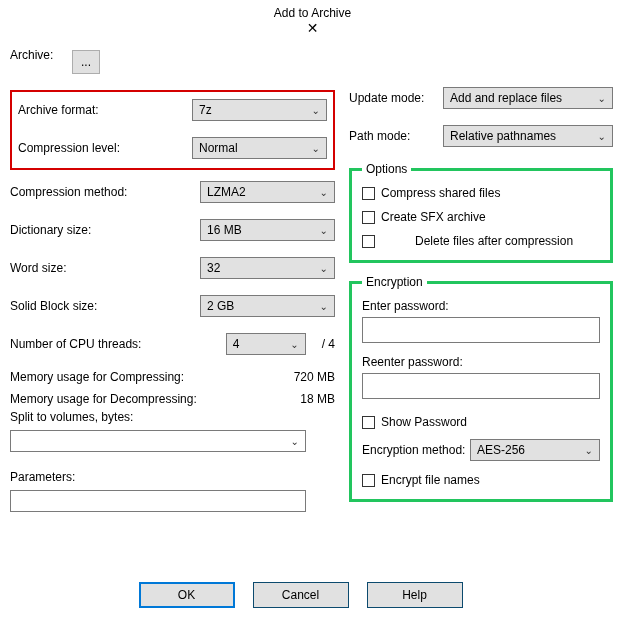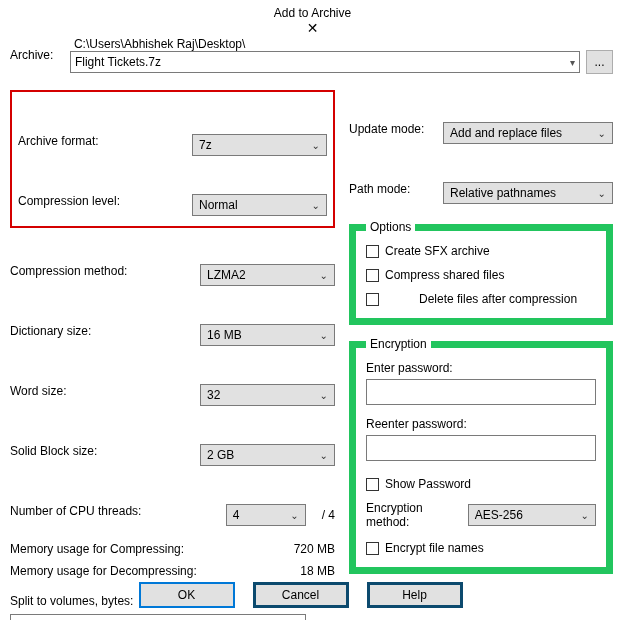--- a/index.html
+++ b/index.html
@@ -44,22 +44,22 @@
   .browse-btn {
     width: 28px; height: 24px;
     border: 1px solid #adadad; background: #e1e1e1;
     display: flex; align-items: center; justify-content: center;
     margin-top: 14px;
   }
   .cols { display: flex; gap: 14px; }
   .left { width: 325px; }
   .right { flex: 1; }
   .row {
-    display: flex; align-items: flex-start; justify-content: space-between;
-    margin-bottom: 14px; min-height: 24px; margin-top: 36px;
+    display: flex; align-items: center; justify-content: space-between;
+    margin-bottom: 14px; min-height: 24px;
   }
   .row label { font-size: 12px; }
   .combo {
     height: 22px; border: 1px solid #7a7a7a; background: #e1e1e1;
     display: flex; align-items: center; justify-content: space-between;
     padding: 0 6px; font-size: 12px;
   }
   .combo .chev { font-size: 10px; color: #333; }
   .combo.w135 { width: 135px; }
   .combo.w80  { width: 80px; }
@@ -76,42 +76,42 @@
     padding: 6px 6px 2px 6px;
     margin: 4px 0 10px 0;
   }
   .highlight-box .row { margin-bottom: 14px; }
   .highlight-box .row:last-child { margin-bottom: 6px; }
   .stat-row {
     display: flex; justify-content: space-between;
     margin-bottom: 8px; font-size: 12px;
   }
   fieldset {
-    border: 7px solid #22c55e;
+    border: 3px solid #22c55e;
     margin: 0 0 12px 0; padding: 10px 10px 12px 10px;
   }
   legend { font-size: 12px; padding: 0 4px; }
   .chk-row {
     display: flex; align-items: center; gap: 6px; margin-bottom: 10px;
     font-size: 12px;
   }
   .chkbox {
     width: 13px; height: 13px; border: 1px solid #333; background: #fff;
   }
   .enc-label { font-size: 12px; margin-bottom: 4px; display: block; }
   .enc-row { display: flex; align-items: center; justify-content: space-between; margin-top: 8px;}
   .footer {
     position: absolute;
     bottom: 12px; left: 0; right: 12px;
     display: flex; justify-content: center; gap: 18px;
     padding-right: 10px;
   }
   .btn {
     width: 96px; height: 26px;
-    border: 3px solid #0c4a6e; background: #e1e1e1;
+    border: 1px solid #0c4a6e; background: #e1e1e1;
     display: flex; align-items: center; justify-content: center;
     font-size: 12px;
   }
   .btn.primary { border: 2px solid #0078d7; }
   .threads-wrap { display: flex; align-items: center; gap: 16px; }
   .slash { font-size: 12px; }
   .section-label { font-size: 12px; margin-bottom: 6px; display:block;}
 </style>
 </head>
 <body>
@@ -119,27 +119,20 @@
 <div class="titlebar">
   <span class="title">Add to Archive</span>
   <div class="close-btn">
     <span>✕</span>
   </div>
 </div>
 
 <div class="content">
   <div class="archive-row">
     <span class="archive-label">Archive:</span>
-    <div class="archive-path-col">
-      <span class="pathtext">C:\Users\Abhishek Raj\Desktop\</span>
-      <div class="file-combo">
-        <span>Flight Tickets.7z</span>
-        <span class="chev">▾</span>
-      </div>
-    </div>
     <div class="browse-btn">
       <span>...</span>
     </div>
   </div>
 
   <div class="cols">
 
     <div class="left">
       <div class="highlight-box">
         <div class="row">
@@ -198,21 +191,21 @@
             <span class="chev">⌄</span>
           </div>
           <span class="slash">/ 4</span>
         </div>
       </div>
 
       <div class="stat-row">
         <span>Memory usage for Compressing:</span>
         <span>720 MB</span>
       </div>
-      <div class="stat-row" style="margin-bottom:16px;">
+      <div class="stat-row" style="margin-bottom:4px;">
         <span>Memory usage for Decompressing:</span>
         <span>18 MB</span>
       </div>
 
       <span class="section-label">Split to volumes, bytes:</span>
       <div class="combo white" style="width:296px; margin-bottom:18px;">
         <span></span>
         <span class="chev">⌄</span>
       </div>
 
@@ -233,25 +226,25 @@
         <div class="combo w150">
           <span>Relative pathnames</span>
           <span class="chev">⌄</span>
         </div>
       </div>
 
       <fieldset>
         <legend>Options</legend>
         <div class="chk-row">
           <div class="chkbox"></div>
+          <span>Compress shared files</span>
+        </div>
+        <div class="chk-row">
+          <div class="chkbox"></div>
           <span>Create SFX archive</span>
-        </div>
-        <div class="chk-row">
-          <div class="chkbox"></div>
-          <span>Compress shared files</span>
         </div>
         <div class="chk-row" style="margin-bottom:0;gap:40px;">
           <div class="chkbox"></div>
           <span>Delete files after compression</span>
         </div>
       </fieldset>
 
       <fieldset>
         <legend>Encryption</legend>
         <span class="enc-label">Enter password:</span>

